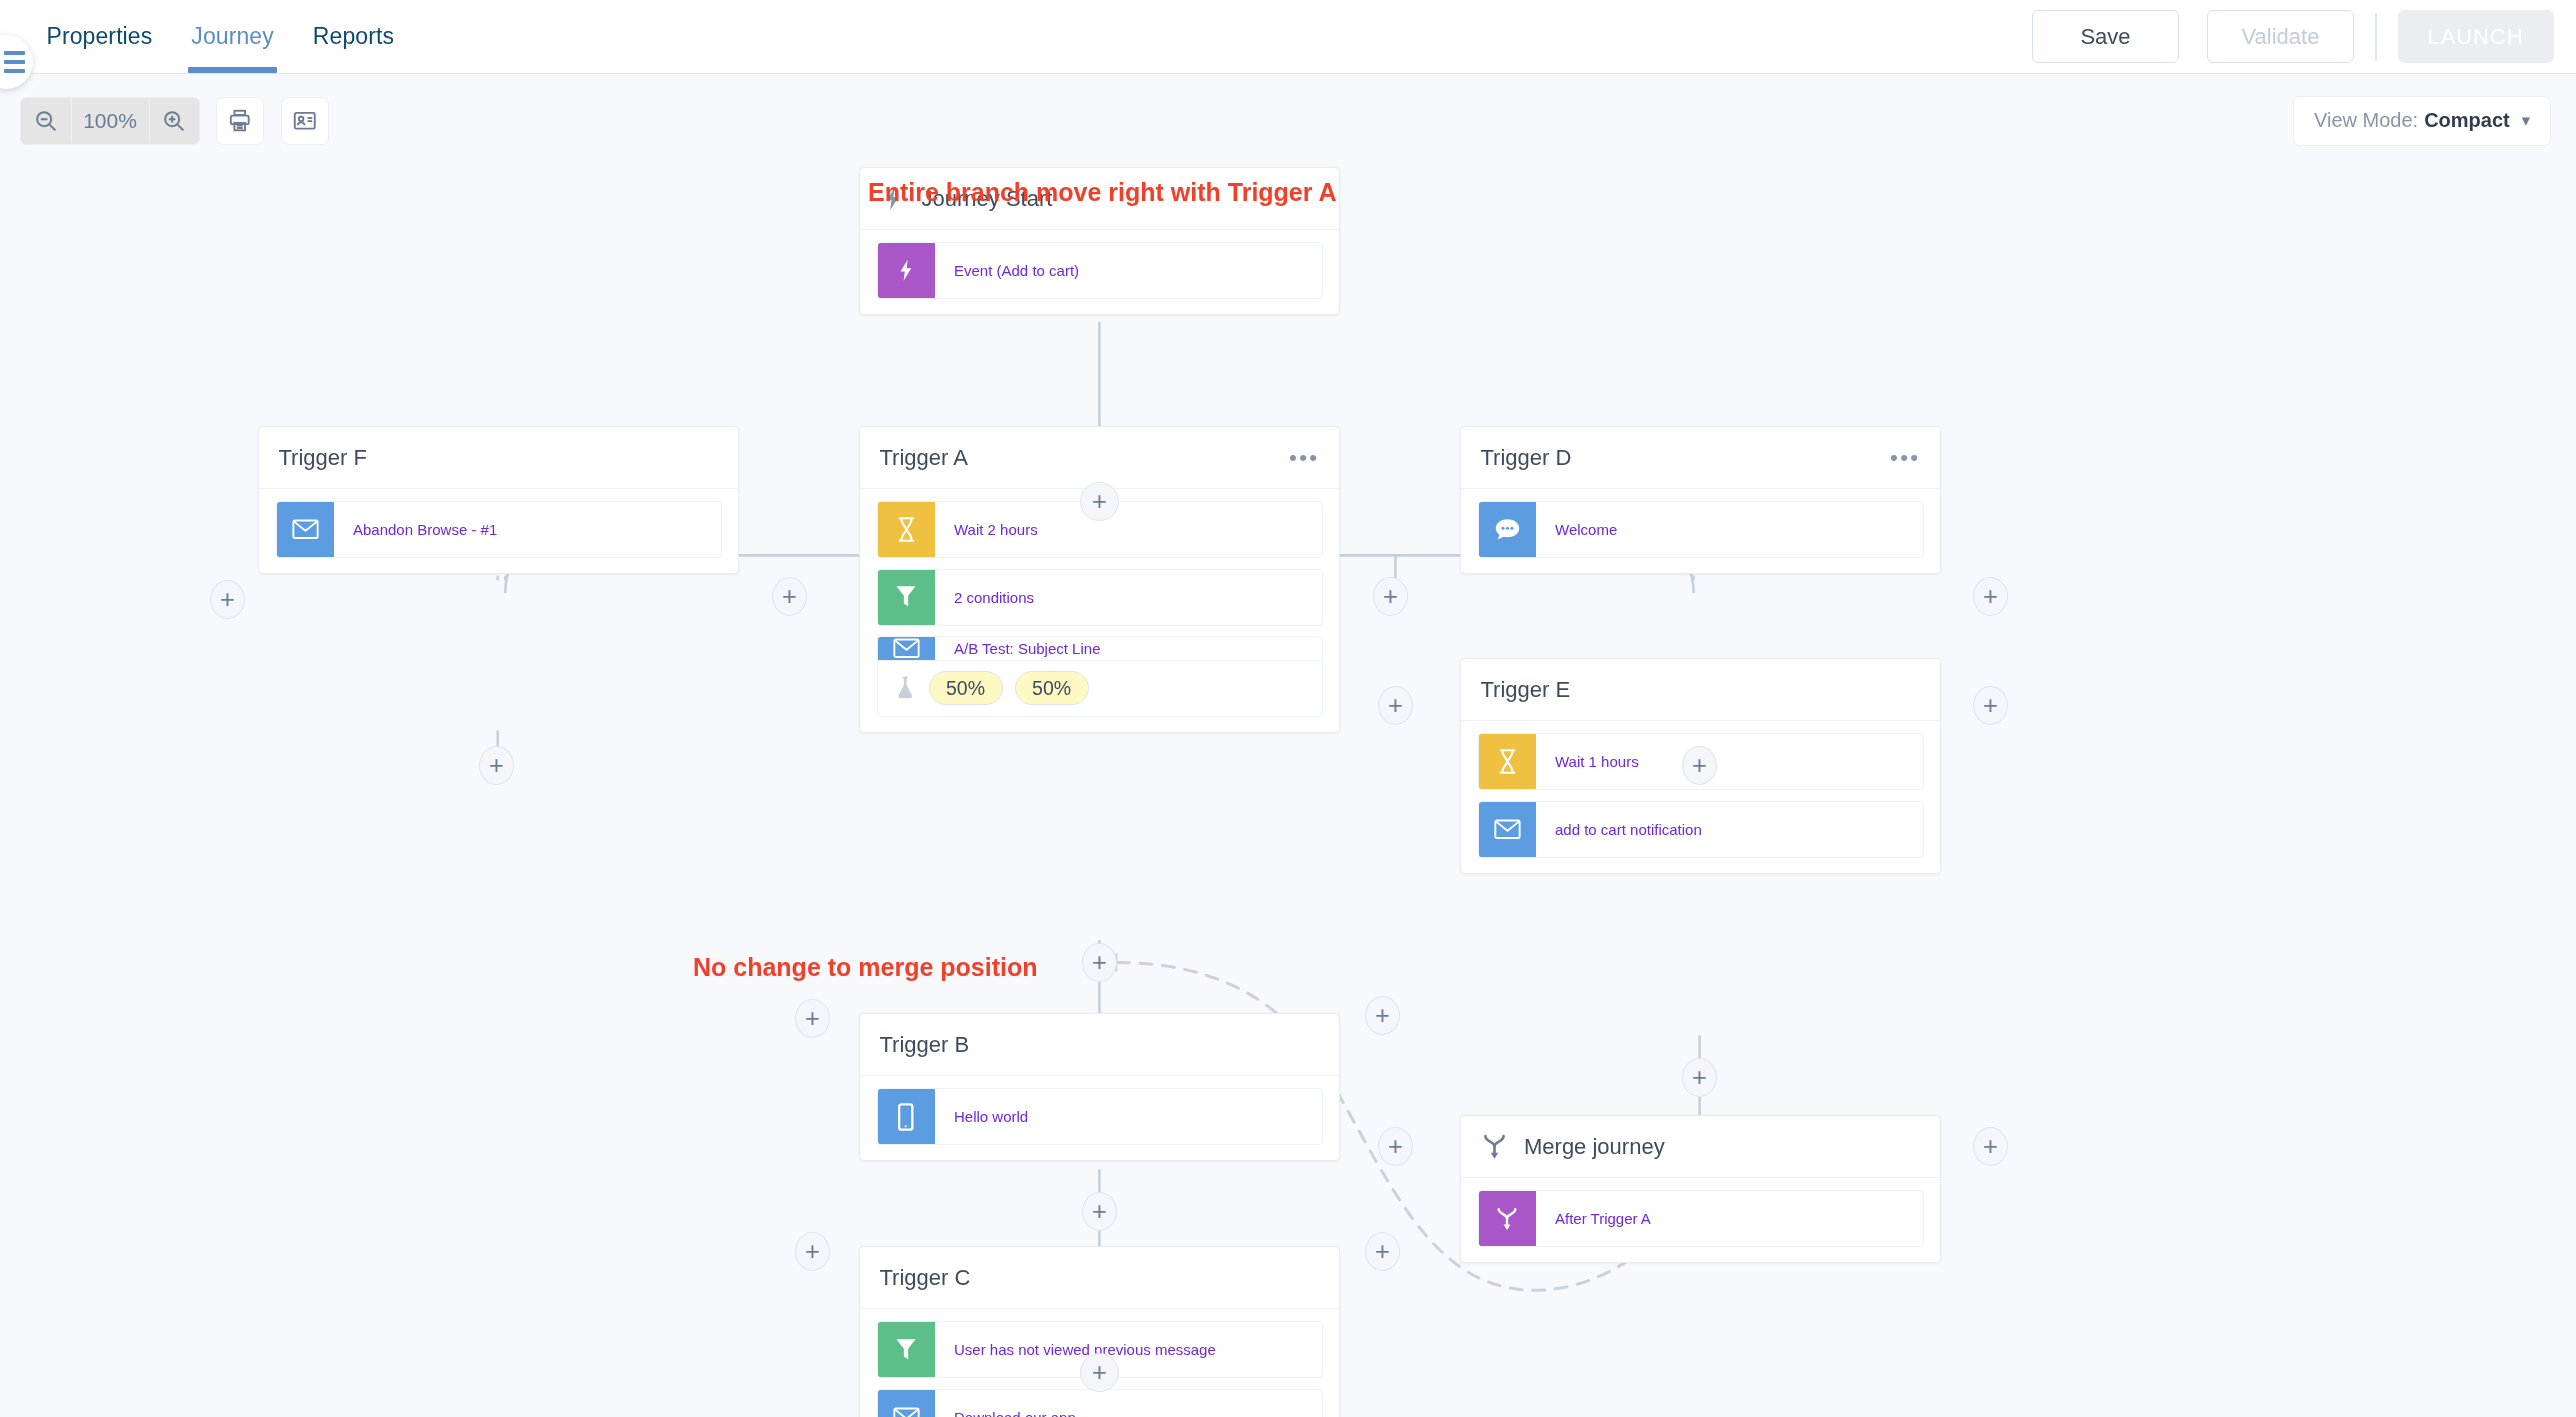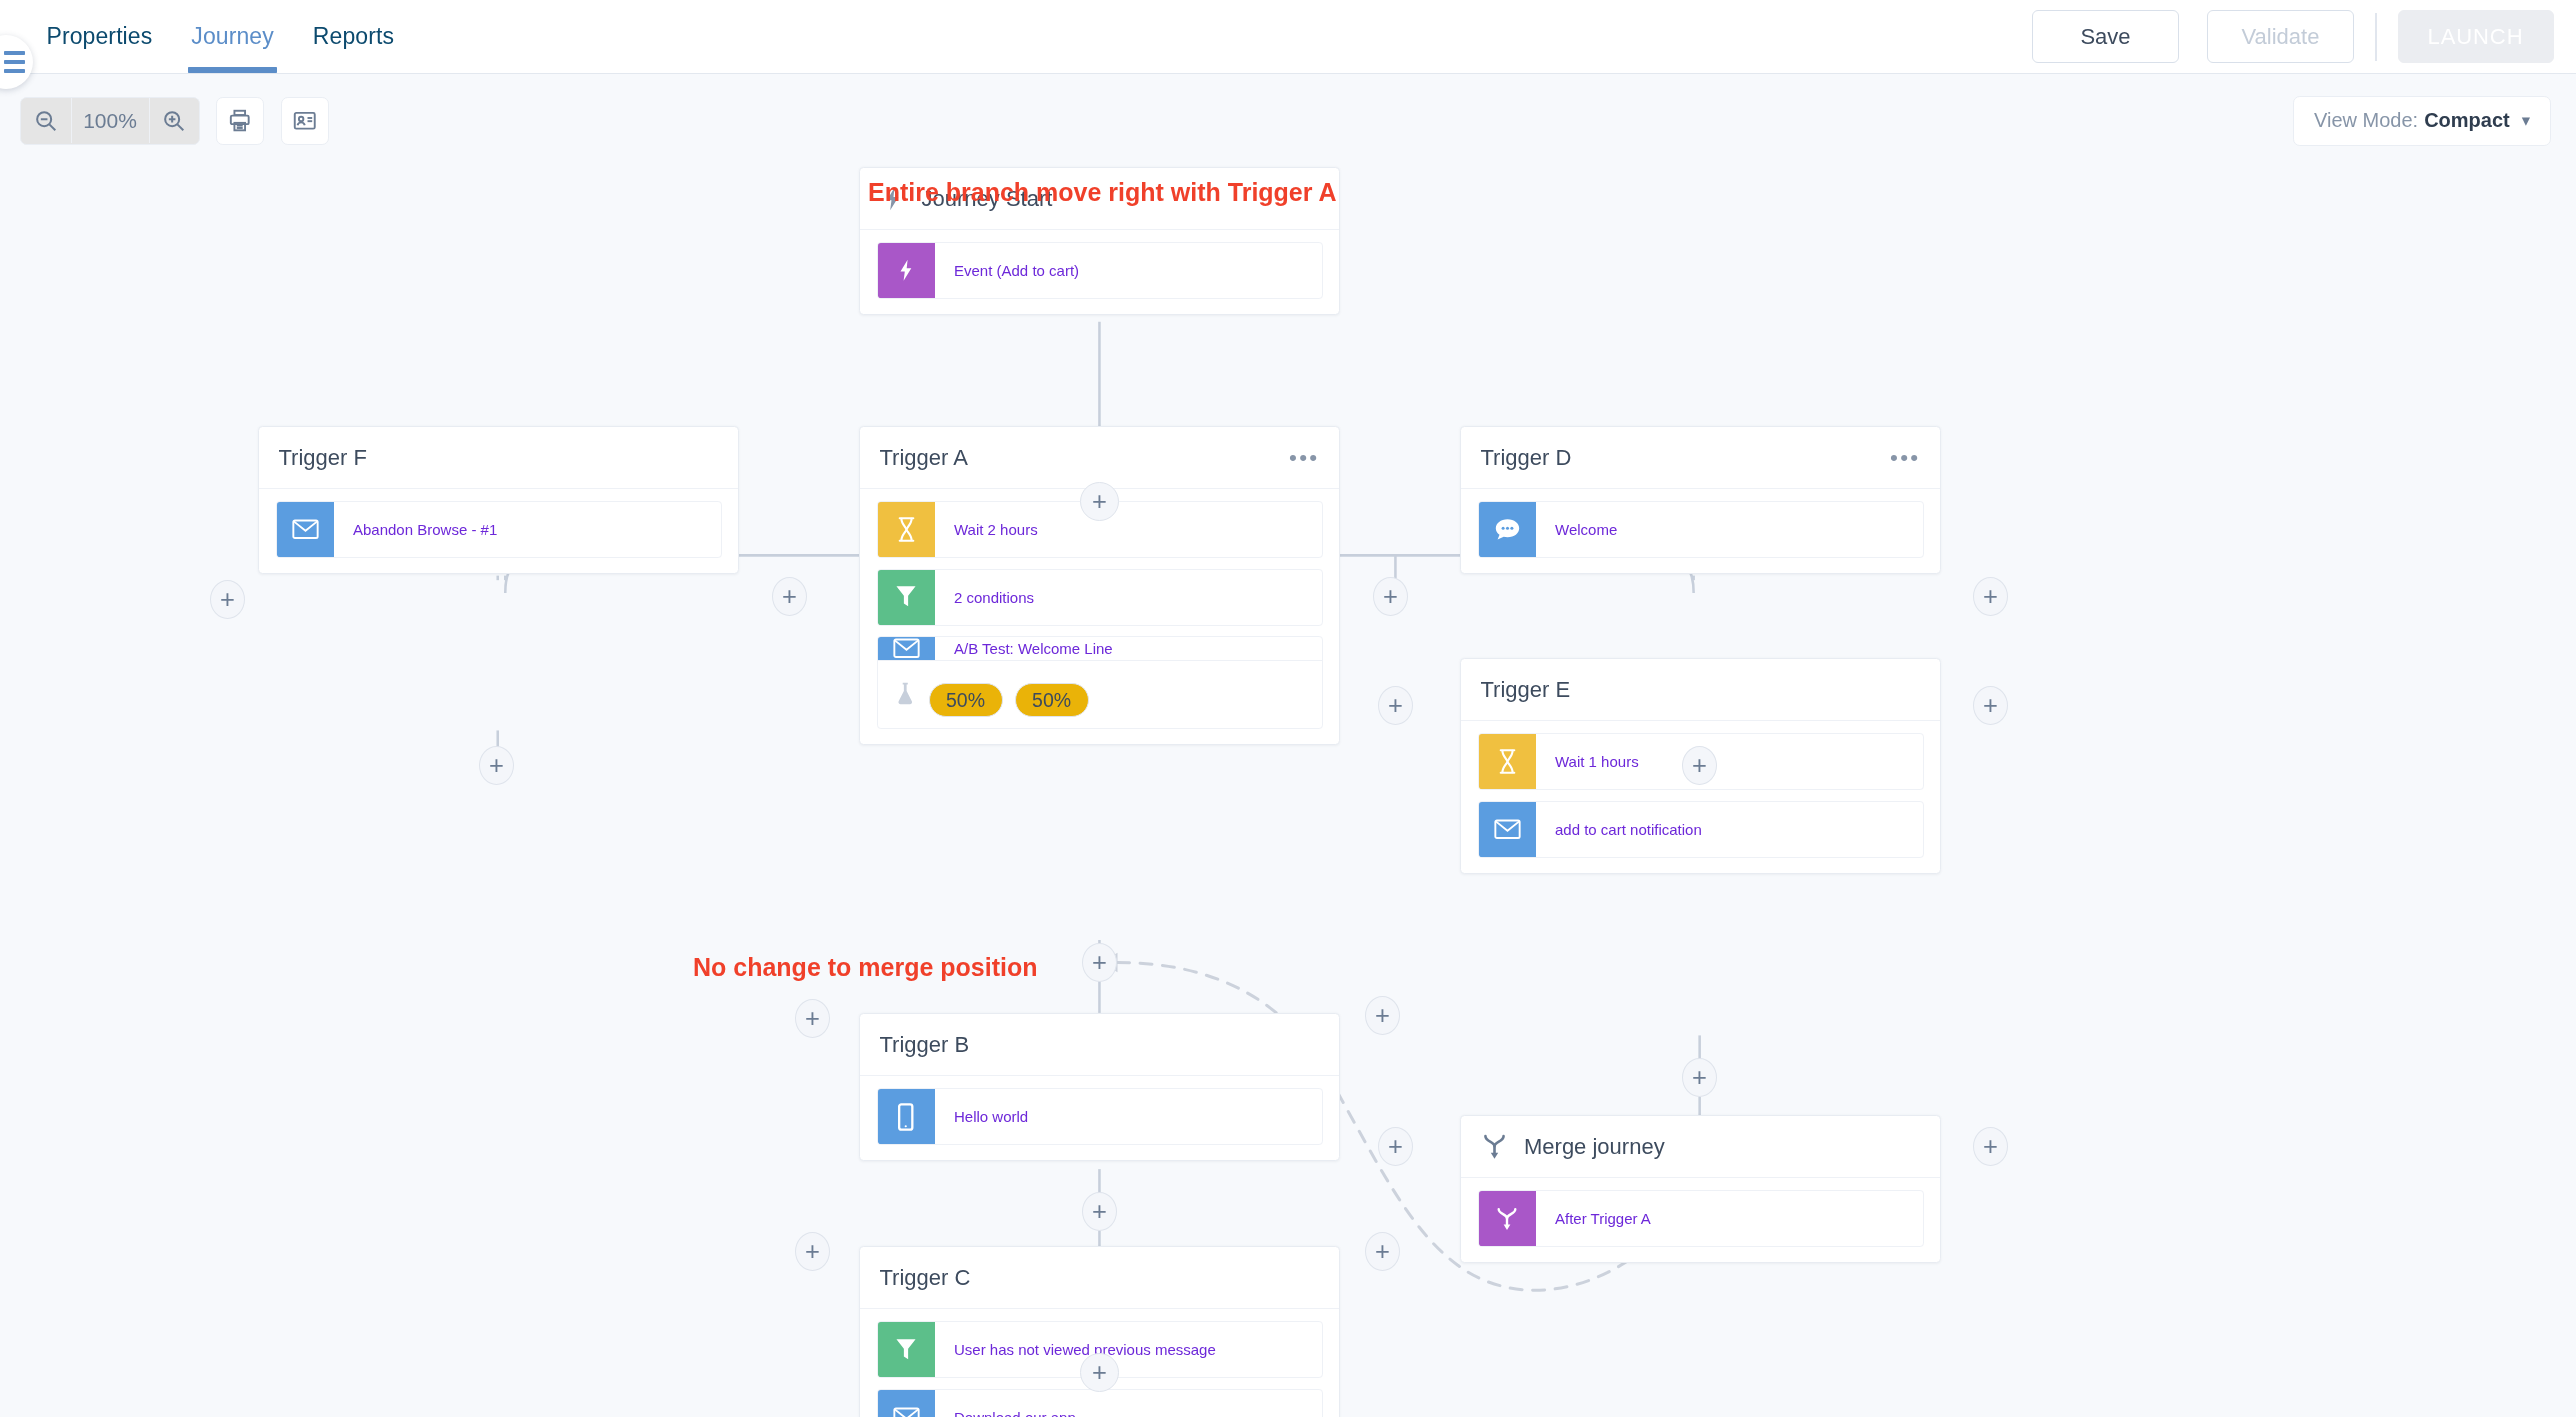--- a/index.html
+++ b/index.html
@@ -119,22 +119,22 @@
     display: flex; align-items: center; padding-left: 19.5px;
     font-size: 15px; color: #6d28d9;
   }
   .step.with-split { flex-wrap: wrap; }
   .split-row {
     width: 100%; border-top: 1.5px solid #eef1f6;
     display: flex; align-items: center; padding: 10.5px 0 10.5px 16.5px; gap: 12px;
   }
   .split-row .flask { color: #c7cfdb; display: flex; align-items: center; }
   .pill {
-    border: 1.5px solid #dfe4ec; border-radius: 22.5px; background: #eab308;
-    padding: 4.5px 16.5px; font-size: 19.5px; color: #3d4b5e; margin-top: 12px;
+    border: 1.5px solid #dfe4ec; border-radius: 22.5px; background: #fef9c3;
+    padding: 4.5px 16.5px; font-size: 19.5px; color: #3d4b5e;
   }
 
   
   .ic-purple { background: #a957c8; }
   .ic-blue   { background: #5b9de0; }
   .ic-yellow { background: #f0c040; }
   .ic-green  { background: #5cbf8a; }
 
   
   .plus {
@@ -352,21 +352,21 @@
         <div class="step-label">2 conditions</div>
       </div>
 
       <div class="step with-split">
         <div class="step-icon ic-blue">
           <svg width="27" height="22.5" viewBox="0 0 24 18" fill="none" stroke="#ffffff" stroke-width="1.7">
             <rect x="1.2" y="1.2" width="21.6" height="15.6" rx="1.4"></rect>
               <path d="M1.6 2 12 10.4 22.4 2"></path>
           </svg>
         </div>
-        <div class="step-label">A/B Test: Welcome Line</div>
+        <div class="step-label">A/B Test: Subject Line</div>
         <div class="split-row">
           <span class="flask">
             <svg width="22.5" height="25.5" viewBox="0 0 20 24" fill="currentColor">
               <path d="M7.6 1.6h4.8v1.7h-1.1v6.1l4.9 9.6a2 2 0 0 1-1.8 2.9H5.6a2 2 0 0 1-1.8-2.9l4.9-9.6V3.3H7.6z"></path>
             </svg>
           </span>
           <span class="pill">50%</span>
           <span class="pill">50%</span>
         </div>
       </div>

